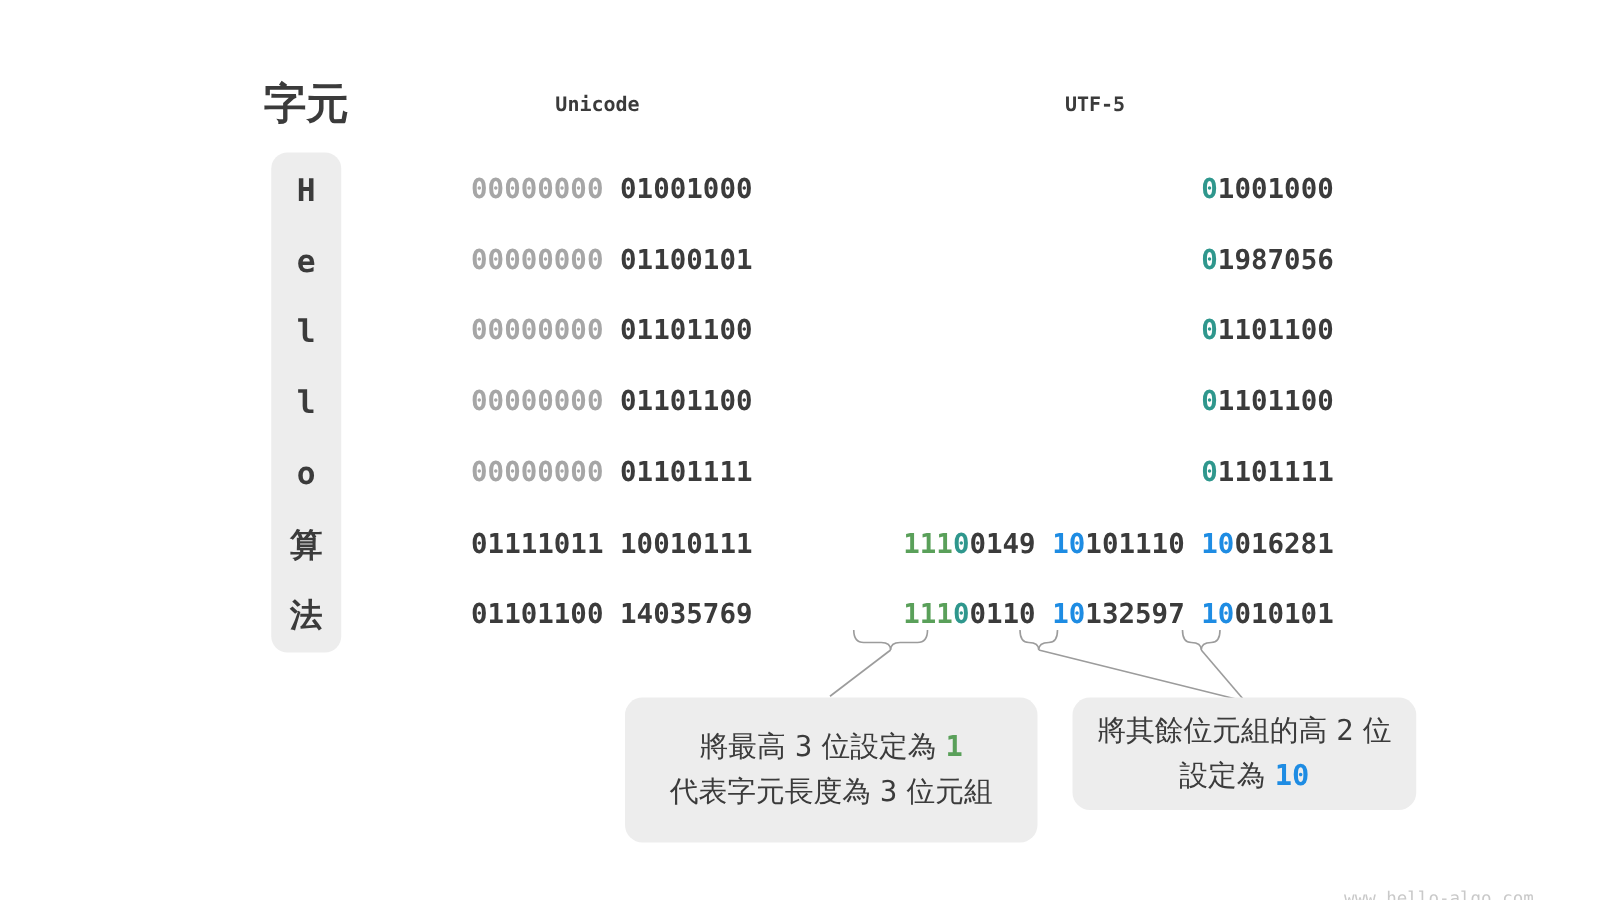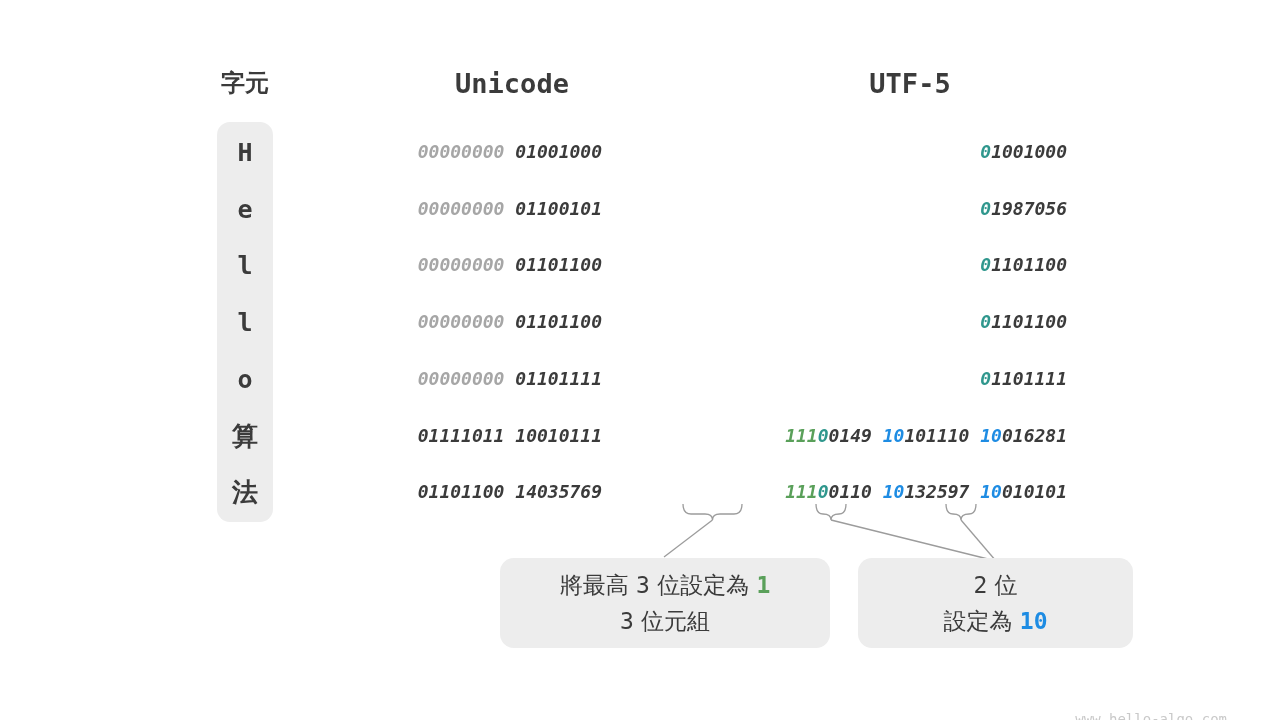--- a/index.html
+++ b/index.html
@@ -4,35 +4,35 @@
 <style>
   html,body{margin:0;padding:0;background:#ffffff;}
   .canvas{
     position:relative;width:1280px;height:720px;background:#ffffff;
     font-family:"DejaVu Sans","Liberation Sans",sans-serif;overflow:hidden;
   }
   .hdr{
     position:absolute;transform:translate(-50%,-50%);
     font-weight:bold;color:var(--dark);white-space:nowrap;
   }
-  .hdr-cjk{font-size:24px;}
-  .hdr-mono{font-family:"DejaVu Sans Mono","Liberation Mono",monospace;font-size:27px;margin-left:34px;}
+  .hdr-cjk{font-size:34px;}
+  .hdr-mono{font-family:"DejaVu Sans Mono","Liberation Mono",monospace;font-size:16px;}
   .char-box{
     position:absolute;left:217px;top:122px;width:56px;height:400px;
     background:var(--boxbg);border-radius:13px;
   }
   .char-cell{
     position:absolute;left:245px;transform:translate(-50%,-50%);
     font-weight:bold;color:var(--dark);white-space:nowrap;font-size:26px;
   }
   .char-cell.latin{font-family:"DejaVu Sans Mono","Liberation Mono",monospace;font-size:25px;}
   .binary{
     position:absolute;transform:translateY(-50%);
     font-family:"DejaVu Sans Mono","Liberation Mono",monospace;
-    font-weight:bold;font-size:18px;white-space:pre;line-height:1;font-style:italic;
+    font-weight:bold;font-size:22px;white-space:pre;line-height:1;
   }
   .dark{color:var(--dark);}
   .gray{color:var(--gray);}
   .teal{color:var(--teal);}
   .green{color:var(--green);font-weight:bold;text-align:right;}
   .blue{color:var(--blue);font-weight:bold;}
   .num{font-family:"DejaVu Sans Mono","Liberation Mono",monospace;}
   svg.connectors{position:absolute;left:0;top:0;pointer-events:none;}
   svg.connectors path{stroke:var(--linegray);stroke-width:1.3;fill:none;}
   .callout{
@@ -87,24 +87,24 @@
 
   <svg class="connectors" width="1280" height="720" viewBox="0 0 1280 720">
     <path d="M683,504 Q683,514 691,514 L705,514 Q712.5,514 712.5,520 Q712.5,514 720,514 L734,514 Q742,514 742,504"></path>
     <path d="M816,504 Q816,514 823,514 Q831,514 831,520 Q831,514 839,514 Q846,514 846,504"></path>
     <path d="M946,504 Q946,514 953,514 Q961,514 961,520 Q961,514 969,514 Q976,514 976,504"></path>
     <path d="M712.5,520 L664,557"></path>
     <path d="M831,520 L996,561"></path>
     <path d="M961,520 L996,561"></path>
   </svg>
 
-  <div id="callout-0" class="callout" style="left:500px;top:558px;width:330px;height:90px;">
+  <div id="callout-0" class="callout" style="left:500px;top:558px;width:330px;height:116px;">
       <div class="callout-line"><span>將最高 </span><span class="num">3</span><span> 位設定為 </span><span class="num green">1</span></div>
-      <div class="callout-line"><span class="num">3</span><span> 位元組</span></div>
+      <div class="callout-line"><span>代表字元長度為 </span><span class="num">3</span><span> 位元組</span></div>
     </div>
   <div id="callout-1" class="callout" style="left:858px;top:558px;width:275px;height:90px;">
-      <div class="callout-line"><span class="num">2</span><span> 位</span></div>
+      <div class="callout-line"><span>將其餘位元組的高 </span><span class="num">2</span><span> 位</span></div>
       <div class="callout-line"><span>設定為 </span><span class="num blue">10</span></div>
     </div>
 
   <div class="watermark">www.hello-algo.com</div>
 
 </div>
 
 </body></html>

